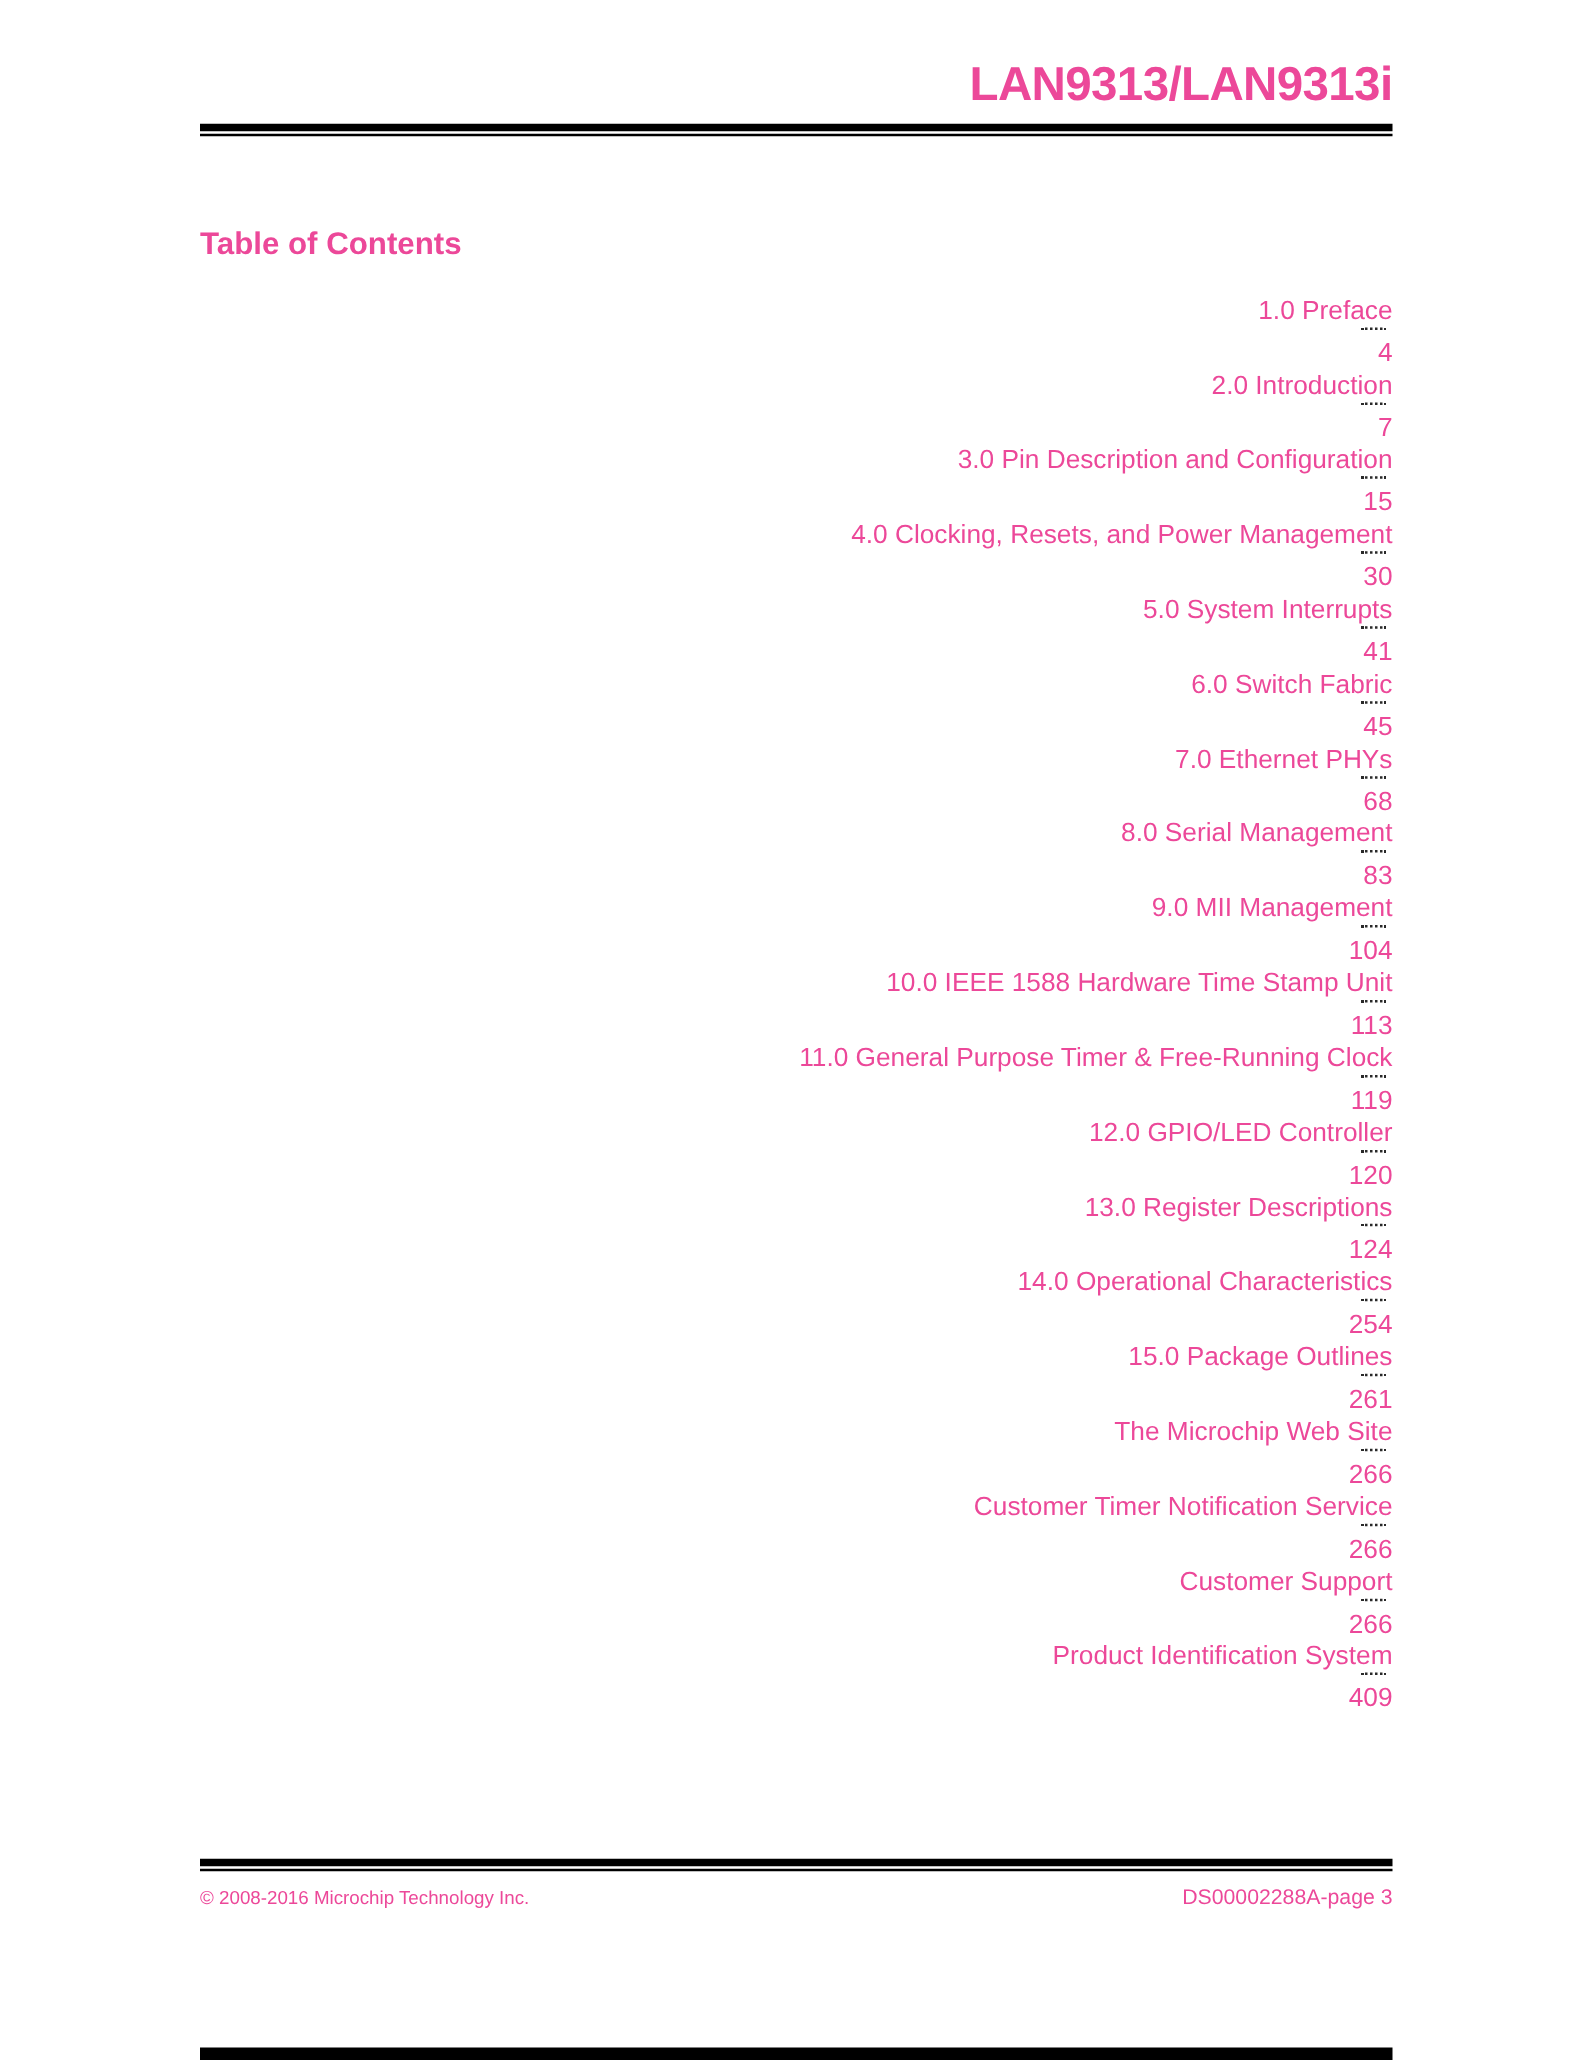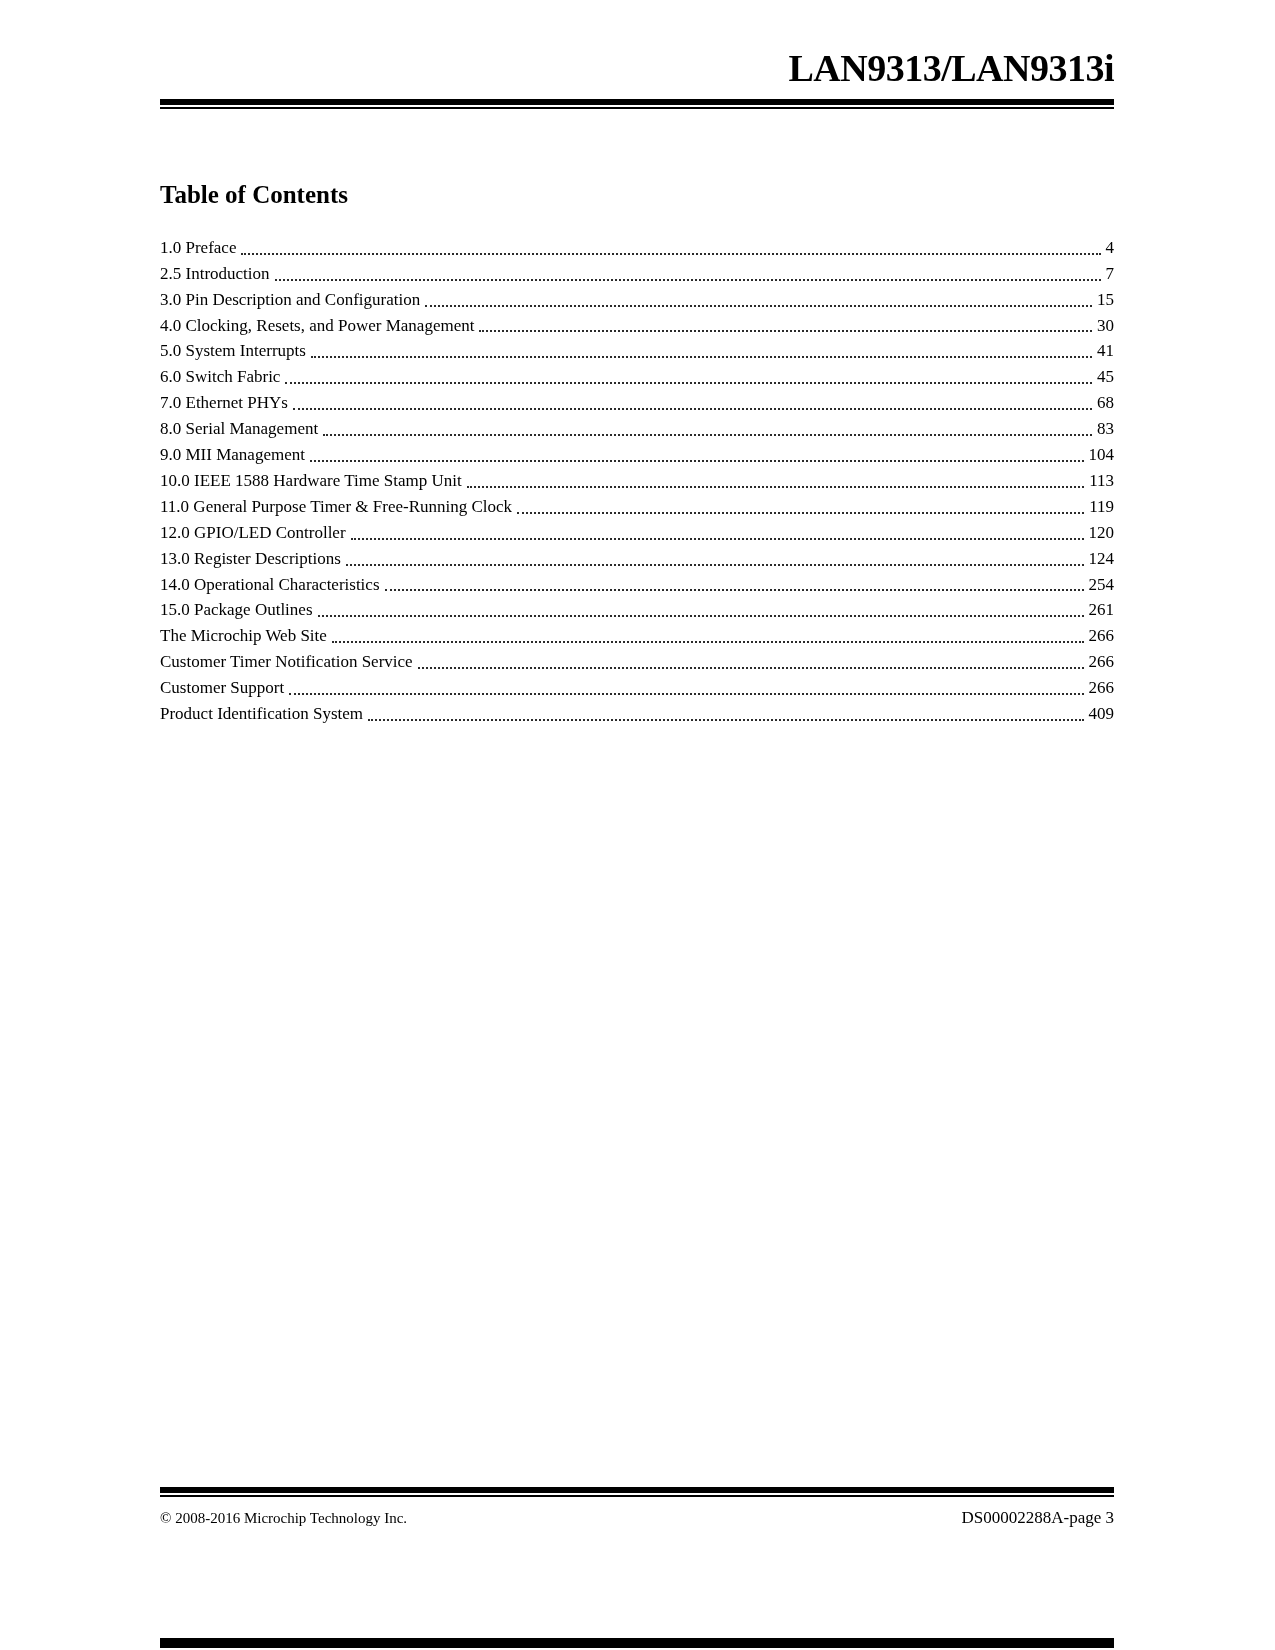--- a/index.html
+++ b/index.html
@@ -2,22 +2,22 @@
 <html><head>
 <meta charset="utf-8">
 <style>
   * { margin: 0; padding: 0; box-sizing: border-box; }
   html, body { background: #ffffff; }
   .page {
     position: relative;
     width: 1275px;
     height: 1650px;
     background: #ffffff;
-    font-family: Liberation Serif, serif;
-    color: #000000;
+    font-family: Liberation Sans, sans-serif;
+    color: #ec4899;
     overflow: hidden;
     padding-left: 24px;
   }
   .content {
     position: absolute;
     left: 160px;
     right: 161px;
     top: 0;
   }
   .doc-title {
@@ -34,22 +34,23 @@
   .toc-heading {
     margin-top: 72px;
     font-size: 25px;
     font-weight: bold;
   }
   .toc-list { margin-top: 26px; }
   .toc-row {
     display: flex;
     align-items: flex-end;
     line-height: 25.9px;
-    font-size: 17px;
+    font-size: 21px;
     cursor: pointer;
+    flex-direction: column;
   }
   .toc-label { white-space: nowrap; }
   .leader {
     flex: 1 1 auto;
     min-width: 20px;
     align-self: flex-end;
     border-bottom: 2px dotted #2a2a2a;
     margin: 0 5px 6px 5px;
   }
   .toc-page { white-space: nowrap; }
@@ -96,21 +97,21 @@
     <div class="toc-heading">Table of Contents</div>
 
     <div class="toc-list">
 
       <div class="toc-row">
         <span class="toc-label">1.0 Preface</span>
         <span class="leader"></span>
         <span class="toc-page">4</span>
       </div>
       <div class="toc-row">
-        <span class="toc-label">2.5 Introduction</span>
+        <span class="toc-label">2.0 Introduction</span>
         <span class="leader"></span>
         <span class="toc-page">7</span>
       </div>
       <div class="toc-row">
         <span class="toc-label">3.0 Pin Description and Configuration</span>
         <span class="leader"></span>
         <span class="toc-page">15</span>
       </div>
       <div class="toc-row">
         <span class="toc-label">4.0 Clocking, Resets, and Power Management</span>

